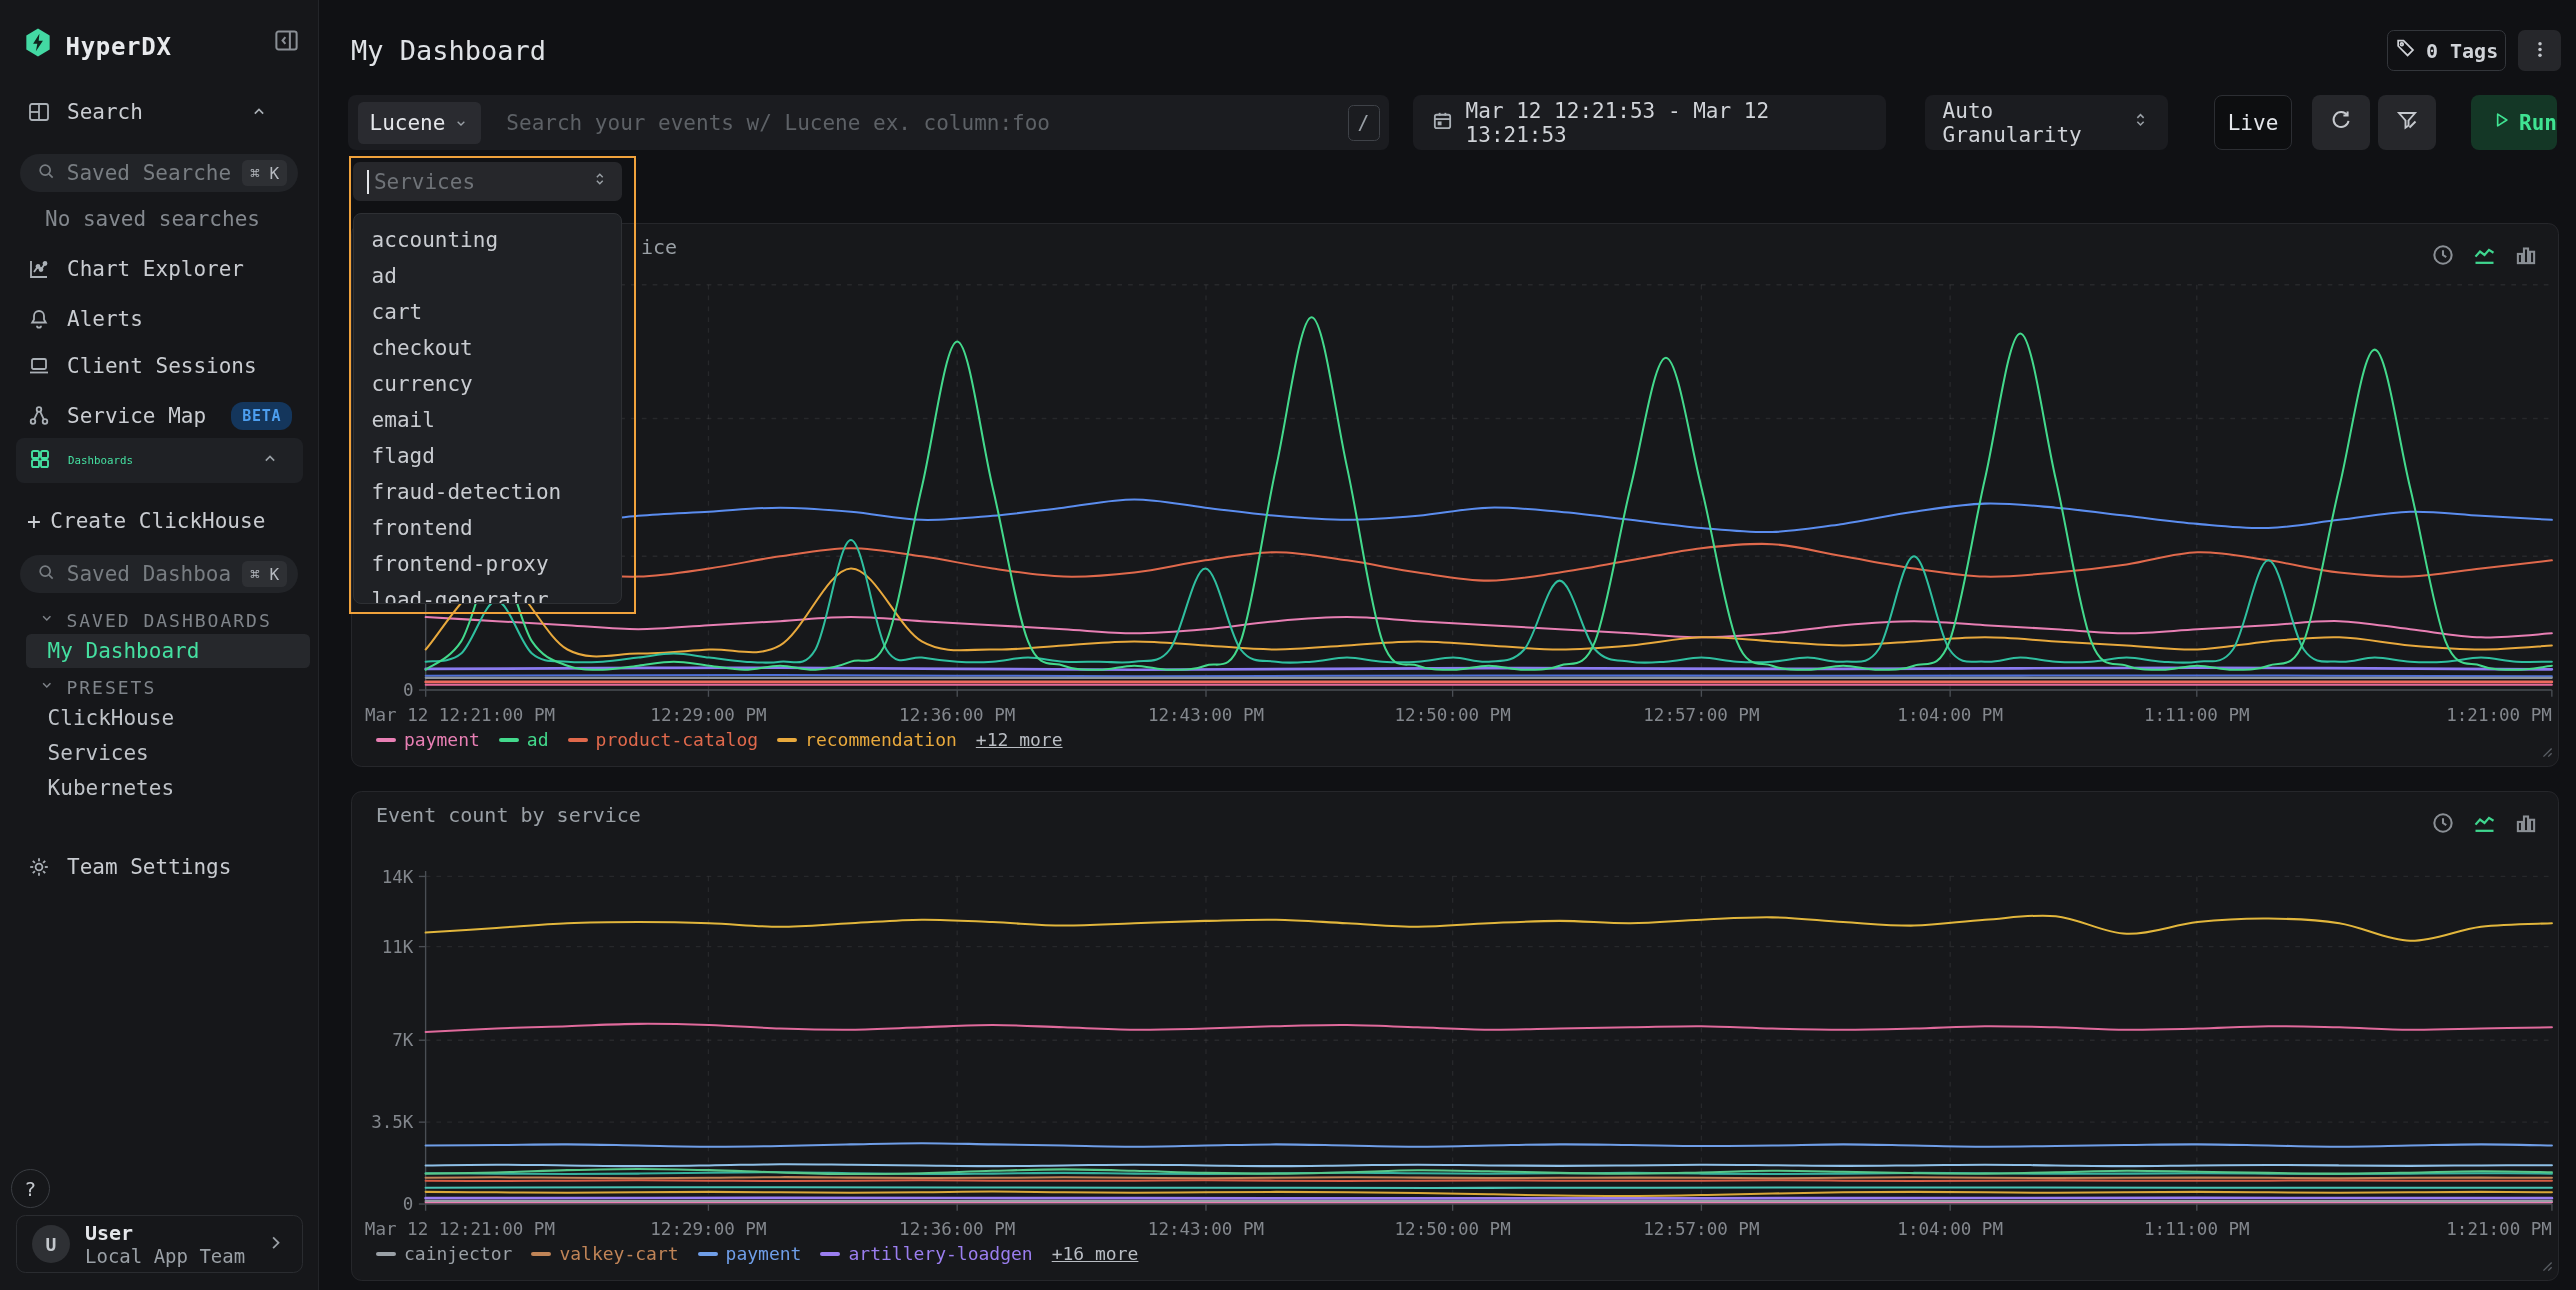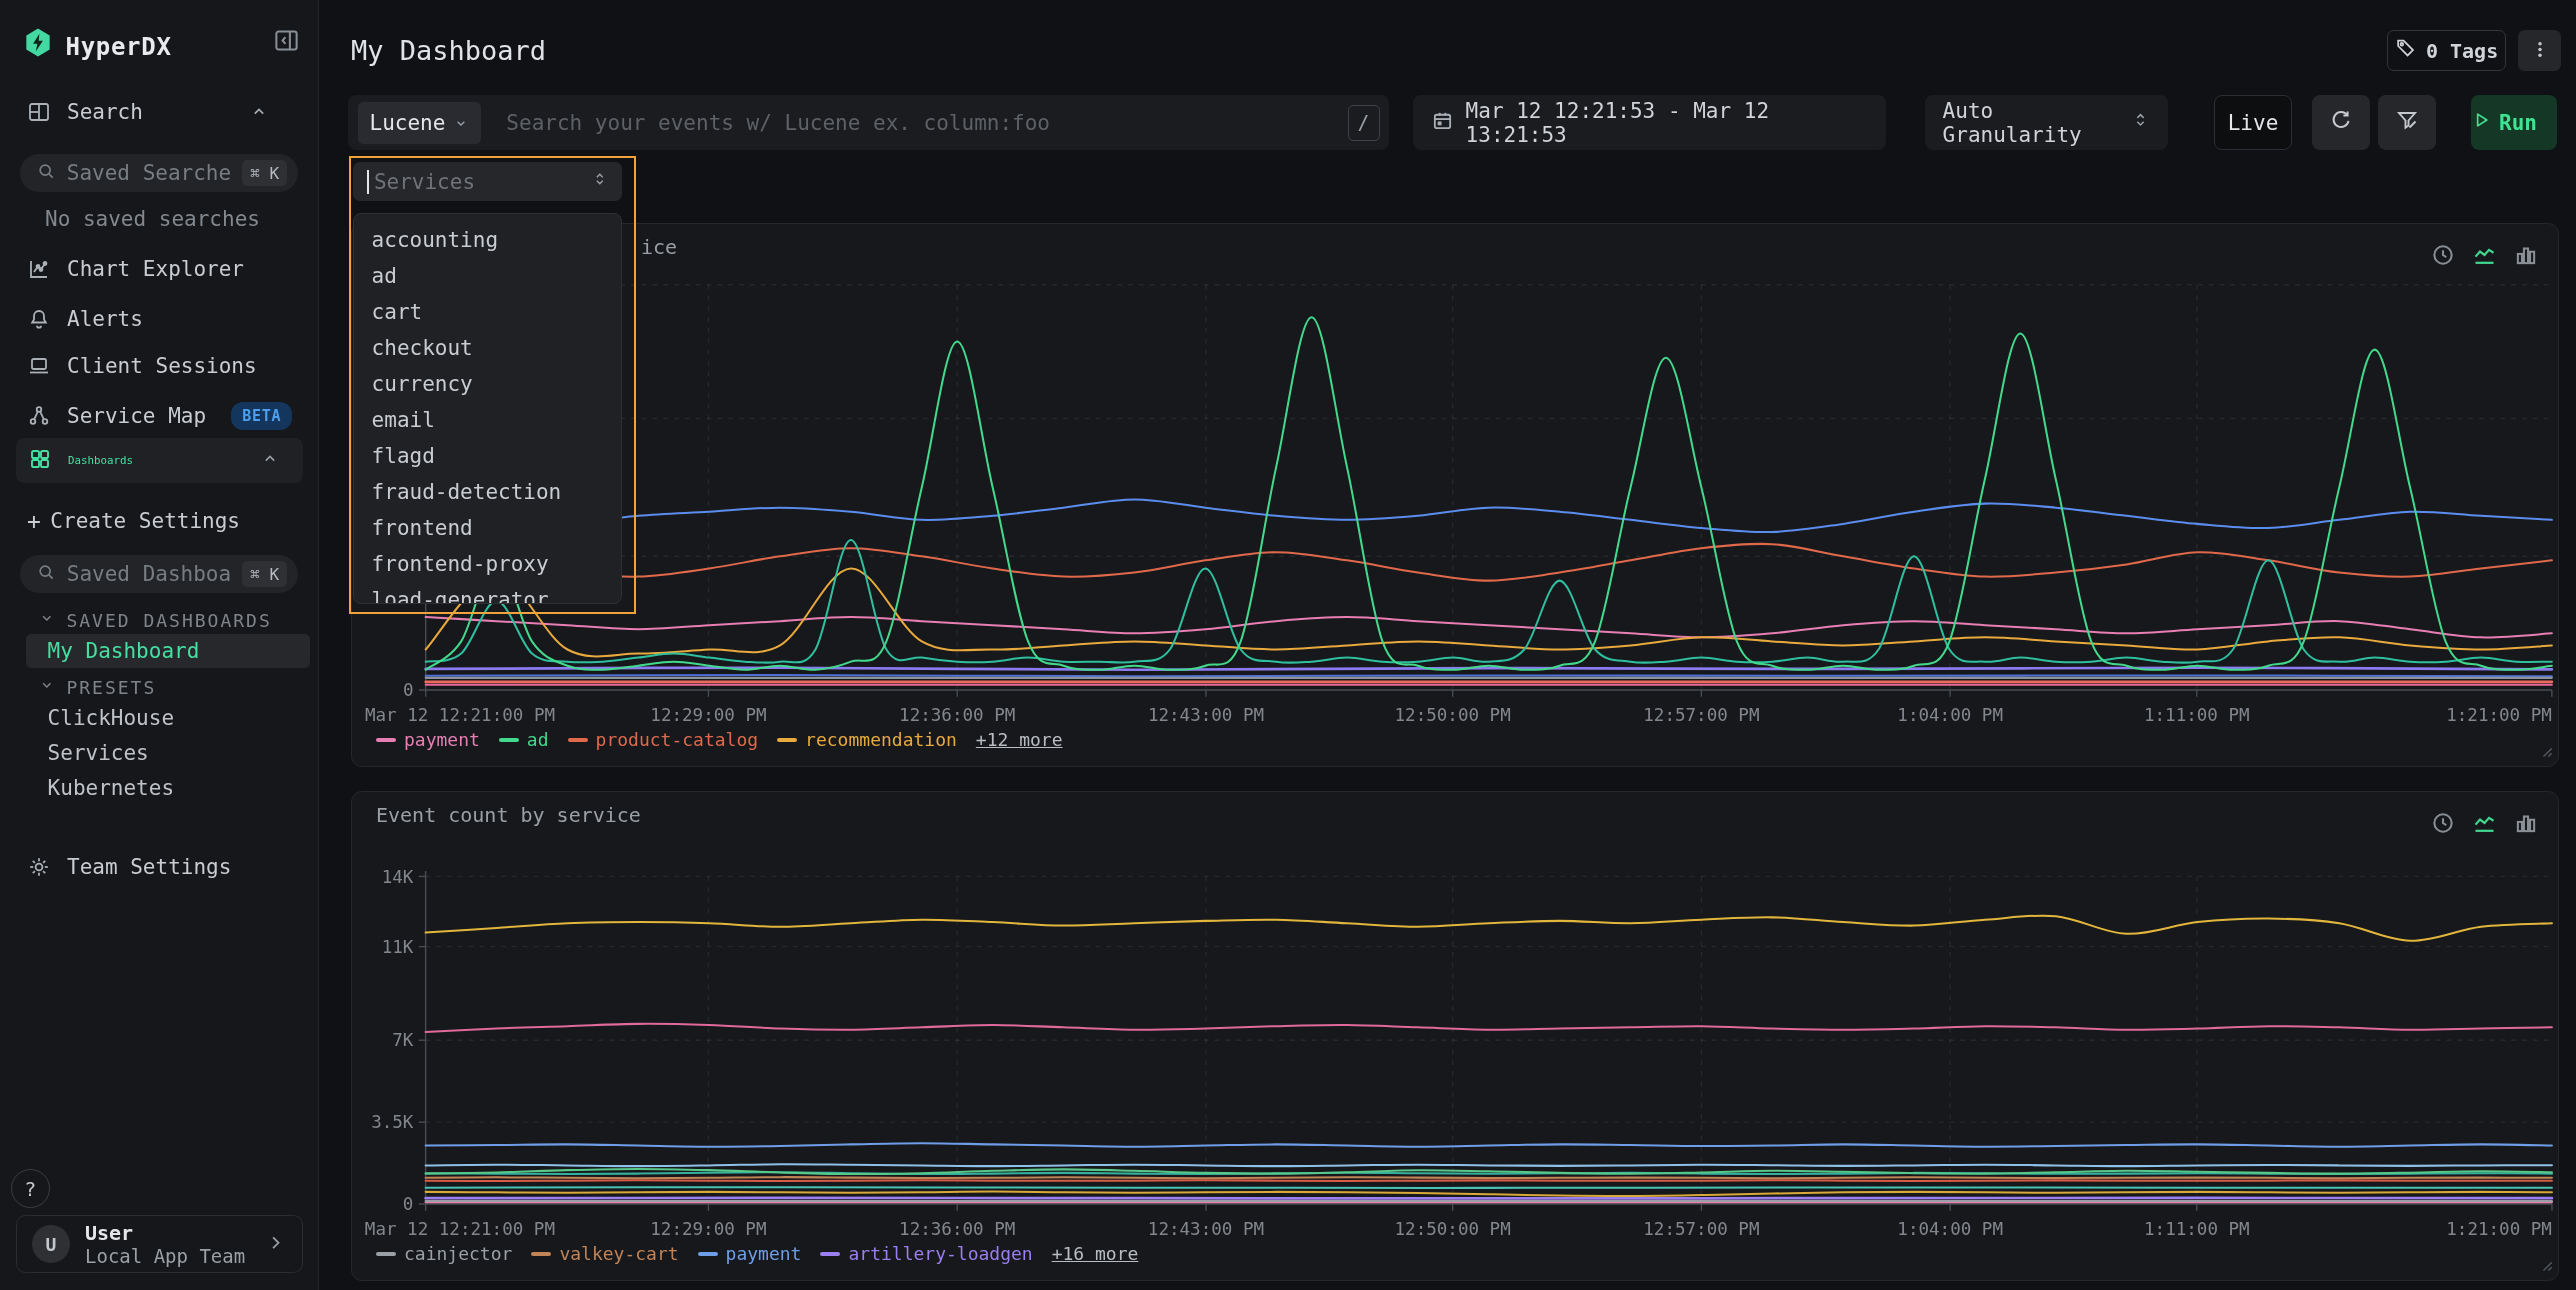--- a/index.html
+++ b/index.html
@@ -66,21 +66,21 @@
   .search-ph { flex:1; color:#5d6166; overflow:hidden; white-space:nowrap; }
   .slash-key { border:1.4px solid #3f4248; border-radius:5.4px; width:32px; height:36px;
                color:#9aa0a6; display:flex; align-items:center; justify-content:center; font-size:19.6px; }
   .datebox { left:1413px; width:473px; gap:12px; padding:0 17.6px; }
   .granbox { left:1925px; width:243px; padding:0 17.6px; justify-content:space-between; }
   .livebtn { left:2214px; width:78px; background:#0d0e10; border:1.4px solid #2c2e33;
              justify-content:center; color:#e4e6ea; }
   .iconbtn { width:58px; background:#26272b; justify-content:center; color:#c6c9ce; }
   .refreshbtn { left:2312px; }
   .filterbtn  { left:2378px; }
-  .runbtn { left:2471px; width:86px; background:#143726; justify-content:flex-start; gap:8px;
+  .runbtn { left:2471px; width:86px; background:#143726; justify-content:flex-end; gap:8px;
             color:#3fe392; font-weight:bold; }
   
   .panel { position:absolute; left:351px; width:2208px; background:#17181b;
            border:1.4px solid #26272b; border-radius:10.8px; }
   .panel1 { top:223px; height:544px; }
   .panel2 { top:791px; height:490px; }
   .panel-title { position:absolute; top:10.8px; font-size:20px; color:#9aa0a6; }
   .panel-icons { position:absolute; right:19px; top:17.6px; display:flex; gap:15px; align-items:center; }
   .chart-svg { position:absolute; left:0; top:0; }
   .legend { position:absolute; left:24px; display:flex; align-items:center; gap:19px;
@@ -218,21 +218,21 @@
       <span class="green">Dashboards</span>
       <span class="chev-right-slot ic">
         <svg width="20" height="20" viewBox="0 0 24 24" fill="none" stroke="#9aa0a6" stroke-width="2">
             <polyline points="7,14 12,9 17,14"></polyline>
           </svg>
       </span>
     </div>
 
     <div class="srow" style="top:502px; width:265px; gap:9.5px;">
       <span style="color:#c9ccd1; font-size:23px;">+</span>
-      <span>Create Settings</span>
+      <span>Create ClickHouse</span>
     </div>
 
     <div class="pill-input" style="top:555px;">
       <span class="ic">
         <svg width="20" height="20" viewBox="0 0 24 24" fill="none" stroke="#787d82" stroke-width="2">
             <circle cx="11" cy="11" r="6"></circle>
             <line x1="15.5" y1="15.5" x2="20" y2="20"></line>
           </svg>
       </span>
       <span class="ph">Saved Dashboards</span>

